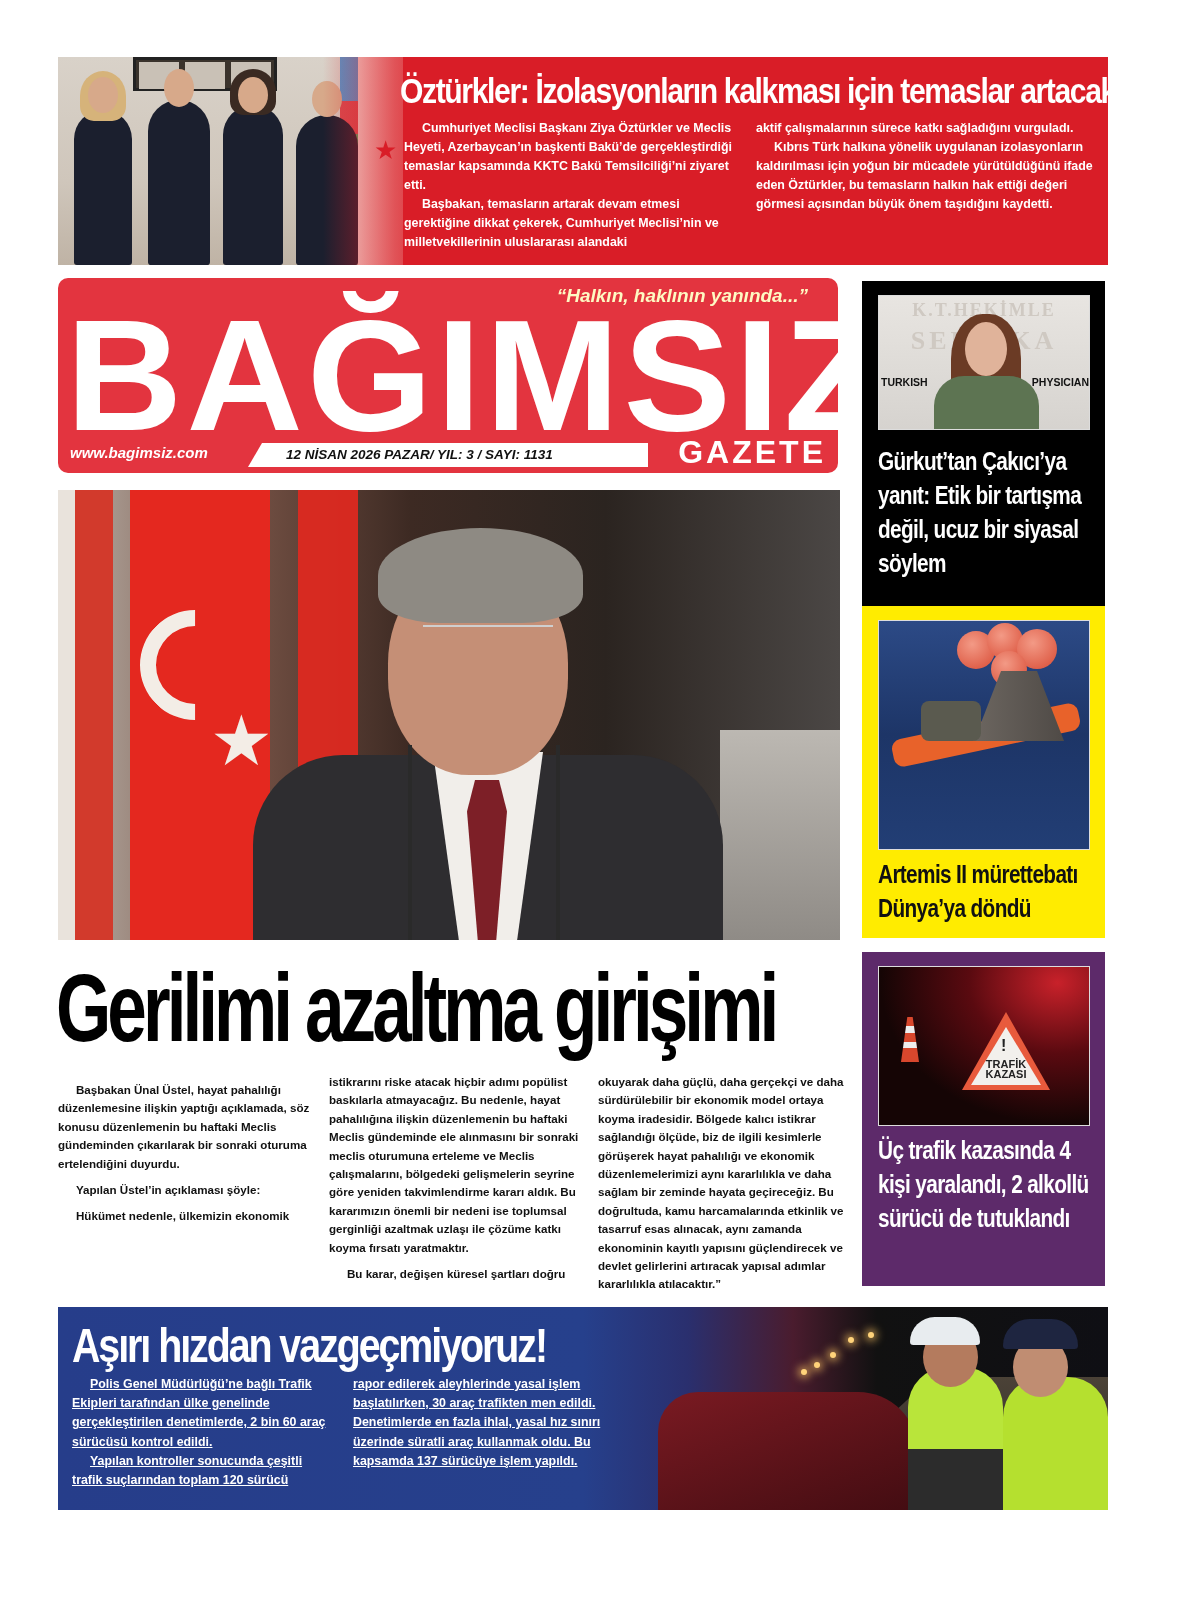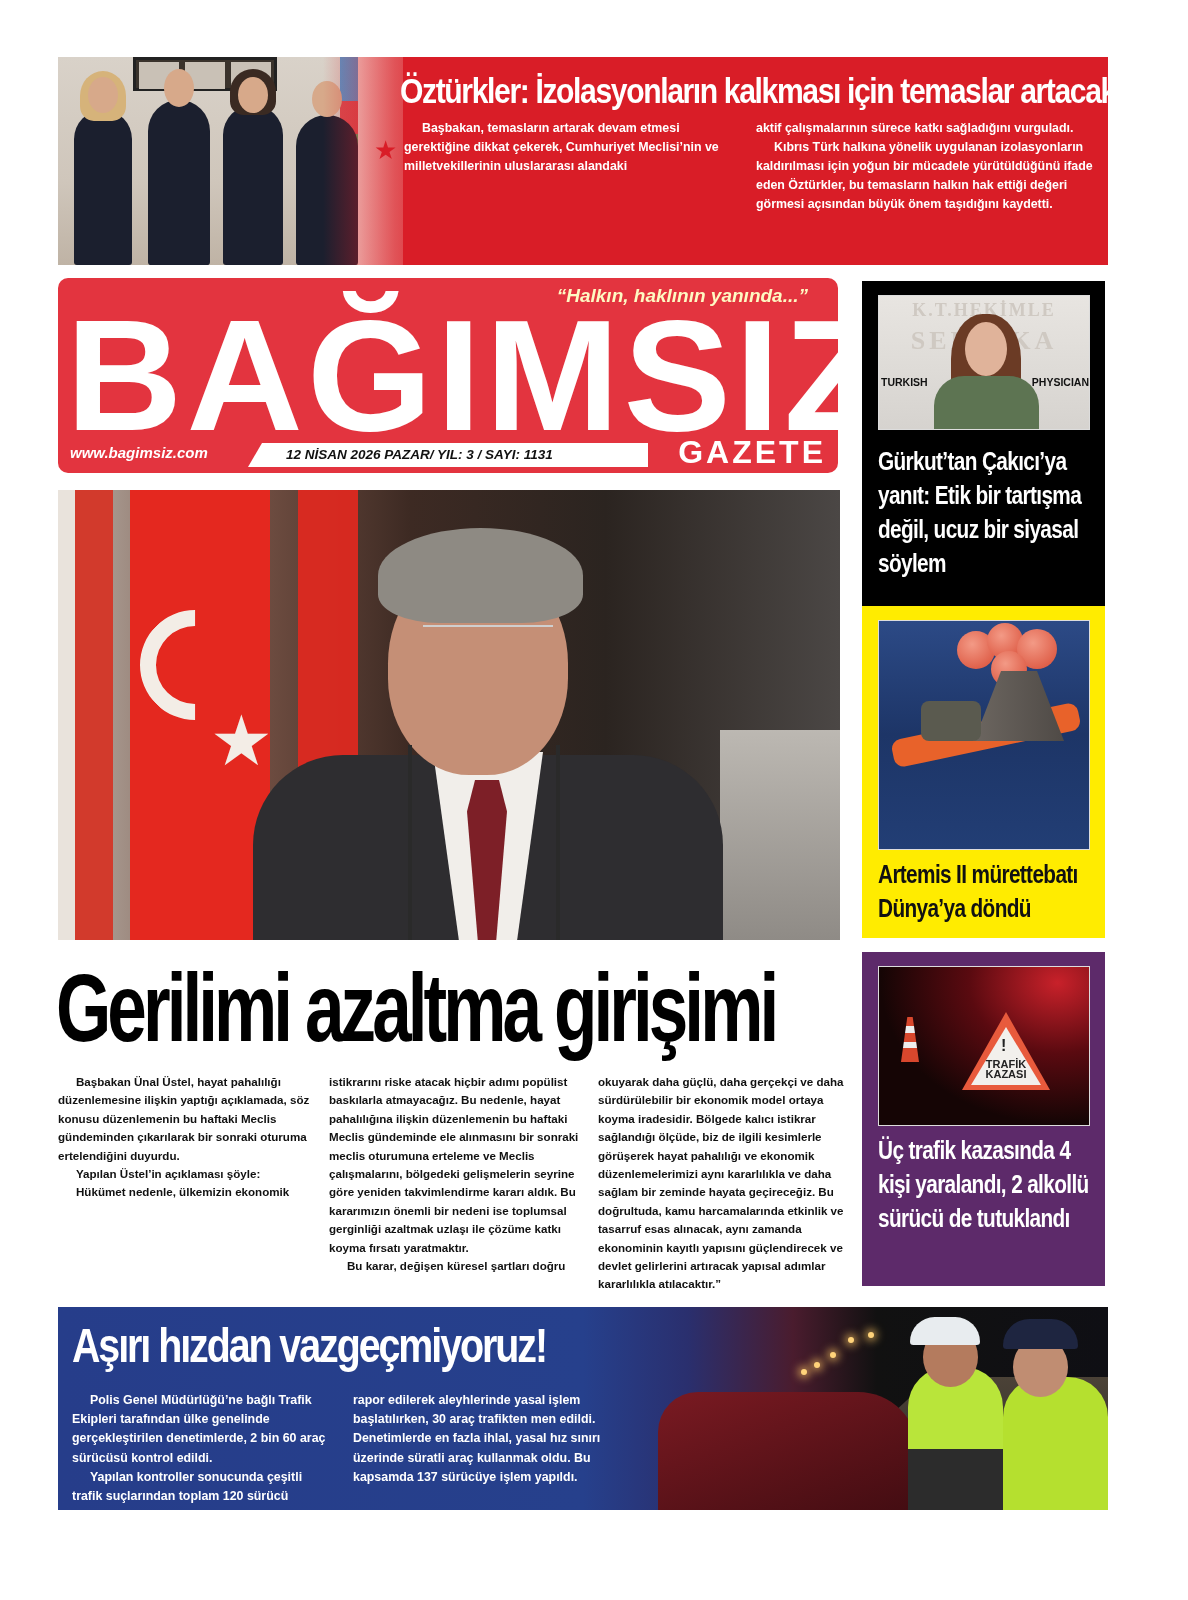--- a/index.html
+++ b/index.html
@@ -49,21 +49,21 @@
     .glasses { position:absolute; left: 365px; top: 135px; width: 130px; height: 30px; border-top: 2px solid #cfcfcf; }
     .mic { position:absolute; top: 255px; width: 4px; height: 200px; background:#2a2a2a; }
 
     
     .main-headline { position: absolute; left: 56px; top: 947px; width: 785px; color: #000; font-weight: 700; font-size: 90px; line-height: 112px; letter-spacing: -5px; white-space: nowrap; transform: scaleX(0.79) scaleY(1.08); transform-origin: left top; }
 
     
     .main-article { position: absolute; left: 58px; top: 1073px; width: 790px; display: flex; gap: 19px; font-weight: 700; font-size: 11.6px; line-height: 18.4px; color: #111; }
     .main-article .col { width: 250px; }
     .main-article .col:first-child { width: 252px; }
-    .main-article p.ind { text-indent: 18px; }
+    .main-article p.ind { text-indent: 18px; margin-top: 8px; }
 
     
     .side-box { position: absolute; left: 862px; width: 243px; }
     .side-black { top: 281px; height: 349px; background: #000; }
     .side-yellow { top: 606px; height: 332px; background: #ffec00; }
     .side-purple { top: 952px; height: 334px; background: #5d2a6a; }
     .side-photo { position: absolute; left: 16px; top: 14px; width: 212px; overflow: hidden; border: 1px solid #ddd; }
     .side-title { position: absolute; left: 16px; width: 215px; font-weight: 700; font-size: 26px; line-height: 34px; letter-spacing: -0.8px; transform: scaleX(0.8); transform-origin: left top; width: 270px; }
     .side-black .side-title { color: #fff; top: 163px; }
     .side-yellow .side-title { color: #111; top: 251px; }
@@ -100,21 +100,21 @@
     .lamp { position:absolute; width:6px; height:6px; border-radius:50%; background:#ffd37a; box-shadow: 0 0 8px 3px rgba(255,200,100,.7); }
     .car { position:absolute; left: 40px; top: 85px; width: 260px; height: 140px; background: linear-gradient(160deg,#7a1a22,#3d0b10); border-radius: 40px 60px 0 0; }
     .officer1 { position:absolute; left: 290px; top: 60px; width: 95px; height: 150px; background: linear-gradient(180deg,#b9e53a 0 55%,#2c2c2c 55%); border-radius: 40px 40px 0 0; }
     .officer1-head { position:absolute; left: 305px; top: 20px; width: 55px; height: 60px; background:#b47b5e; border-radius: 50%; }
     .officer1-cap { position:absolute; left: 292px; top: 10px; width: 70px; height: 28px; background:#e8ecef; border-radius: 30px 30px 4px 4px; }
     .officer2 { position:absolute; left: 385px; top: 70px; width: 105px; height: 140px; background: #b5e02f; border-radius: 40px 40px 0 0; }
     .officer2-head { position:absolute; left: 395px; top: 30px; width: 55px; height: 60px; background:#c08d72; border-radius: 50%; }
     .officer2-cap { position:absolute; left: 385px; top: 12px; width: 75px; height: 30px; background:#1e2540; border-radius: 30px 30px 4px 4px; }
 
     .bb-title { position:absolute; left: 14px; top: 10px; color:#fff; font-weight:700; font-size: 48px; line-height: 58px; letter-spacing: -2.5px; white-space: nowrap; transform: scaleX(0.82); transform-origin: left top; }
-    .bb-body { position:absolute; left: 14px; top: 84px; width: 540px; display:flex; gap: 22px; color:#fff; font-weight:700; font-size: 12.4px; line-height: 19.2px; }
+    .bb-body { position:absolute; left: 14px; top: 68px; width: 540px; display:flex; gap: 22px; color:#fff; font-weight:700; font-size: 12.4px; line-height: 19.2px; text-decoration: underline; }
     .bb-body .col { width: 260px; }
     .bb-body p.ind { text-indent: 18px; }
   </style>
 </head>
 <body>
 
 <section class="top-banner">
   <div class="top-photo">
     <div class="frame">
         <i style="left:3px"></i>
@@ -133,20 +133,21 @@
     <div class="person" style="left:165px;width:60px;height:160px;"></div>
     <div class="hair" style="left:172px;top:12px;width:46px;height:46px;background:#3a2a22;"></div>
     <div class="head" style="left:180px;top:20px;width:30px;height:36px;"></div>
     <div class="person" style="left:238px;width:62px;height:150px;"></div>
     <div class="head" style="left:254px;top:24px;width:30px;height:36px;"></div>
     <div class="fade"></div>
   </div>
   <h1 class="top-title cond">Öztürkler: İzolasyonların kalkması için temaslar artacak</h1>
   <div class="top-body cond">
     <div class="col">
+      <p>Cumhuriyet Meclisi Başkanı Ziya Öztürkler ve Meclis Heyeti, Azerbaycan’ın başkenti Bakü’de gerçekleştirdiği temaslar kapsamında KKTC Bakü Temsilciliği’ni ziyaret etti.</p>
       <p>Başbakan, temasların artarak devam etmesi gerektiğine dikkat çekerek, Cumhuriyet Meclisi’nin ve milletvekillerinin uluslararası alandaki</p>
     </div>
     <div class="col">
       <p style="text-indent:0">aktif çalışmalarının sürece katkı sağladığını vurguladı.</p>
       <p>Kıbrıs Türk halkına yönelik uygulanan izolasyonların kaldırılması için yoğun bir mücadele yürütüldüğünü ifade eden Öztürkler, bu temasların halkın hak ettiği değeri görmesi açısından büyük önem taşıdığını kaydetti.</p>
     </div>
   </div>
 </section>
 
 <header class="masthead">

